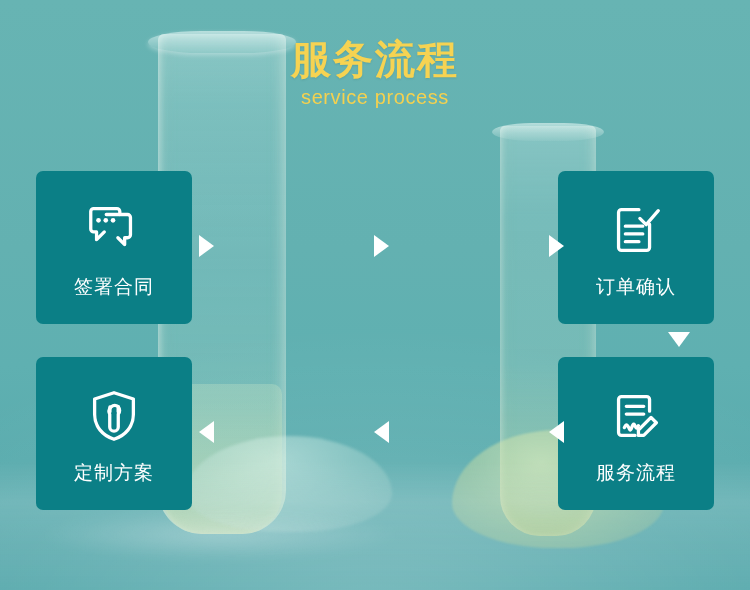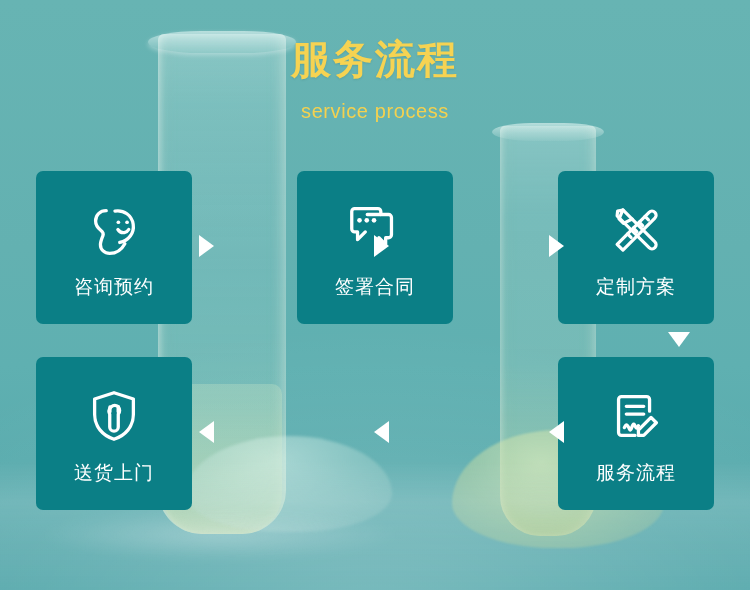--- a/index.html
+++ b/index.html
@@ -149,21 +149,21 @@
     font-size: 40px;
     font-weight: bold;
     letter-spacing: 2px;
     line-height: 1.05;
     text-shadow: 0 1px 2px rgba(40,90,90,0.18);
   }
   .heading-sub {
     color: #f4d14f;
     font-size: 20px;
     letter-spacing: 0.6px;
-    margin-top: 20px;
+    margin-top: 6px;
     line-height: 1.1;
   }
 
   
   .grid {
     position: absolute;
     left: 36px;
     top: 171px;
     width: 678px;
     z-index: 5;
@@ -252,77 +252,62 @@
 
   <div class="heading">
     <div class="heading-title">服务流程</div>
     <div class="heading-sub">service process</div>
   </div>
 
   <div class="grid">
 
     <div class="row">
 
-      <div class="card">
-        <div class="card-icon">
-          <svg width="62" height="62" viewBox="0 0 64 64" fill="none" stroke="#ffffff" stroke-width="3.4" stroke-linecap="round" stroke-linejoin="round">
-            <path d="M24 12c-6.5 0-11 4.6-11 10.6 0 4.4 2.4 7.2 5.3 9.6 2.3 1.9 3.2 3.4 2.3 5.6-1.3 3.2-2.6 6.2-2.6 9.3 0 5.1 4.1 9.1 9.6 9.1 7.4 0 12.8-4.9 15.6-10"></path>
-            <path d="M33 12.4c9.2-1.5 17.4 4.6 18.8 13.6 1.4 9-4.8 17.4-13.9 18.9"></path>
-            <circle cx="36.5" cy="24" r="1.9" fill="#ffffff" stroke="none"></circle>
-            <circle cx="45.5" cy="24" r="1.9" fill="#ffffff" stroke="none"></circle>
-            <path d="M36 31.5c1.6 2.4 4 3.6 6.6 3.2 2-.3 3.6-1.5 4.6-3.2"></path>
-          </svg>
-        </div>
-        <div class="card-label">咨询预约</div>
-      </div>
 
       <div class="card">
         <div class="card-icon">
           <svg width="62" height="62" viewBox="0 0 64 64" fill="none" stroke="#ffffff" stroke-width="3.4" stroke-linecap="round" stroke-linejoin="round">
             <path d="M24 16h22a3 3 0 0 1 3 3v18a3 3 0 0 1-3 3h-3v7l-7-7"></path>
             <path d="M38 16V13a3 3 0 0 0-3-3H11a3 3 0 0 0-3 3v18a3 3 0 0 0 3 3h3v8l8-8"></path>
             <circle cx="16" cy="22" r="2.4" fill="#ffffff" stroke="none"></circle>
             <circle cx="23.5" cy="22" r="2.4" fill="#ffffff" stroke="none"></circle>
             <circle cx="31" cy="22" r="2.4" fill="#ffffff" stroke="none"></circle>
           </svg>
         </div>
         <div class="card-label">签署合同</div>
       </div>
 
+
       <div class="card">
         <div class="card-icon">
-          <svg width="62" height="62" viewBox="0 0 64 64" fill="none" stroke="#ffffff" stroke-width="3.3" stroke-linecap="round" stroke-linejoin="round">
-
-            <path d="M13 12.5l5.5-1.2 33 33a4.2 4.2 0 0 1-6 6l-33-33z"></path>
-            <path d="M18.5 11.3l-4 9.2 4.6 4.6 9-4.4"></path>
-
-            <path d="M45.5 13.8a4.2 4.2 0 0 1 6 6l-33 33-6-6 33-33z"></path>
-            <path d="M41.3 18l3.6 3.6M35.3 24l3.6 3.6M29.3 30l3.6 3.6M23.3 36l3.6 3.6"></path>
+          <svg width="62" height="62" viewBox="0 0 64 64" fill="none" stroke="#ffffff" stroke-width="3.4" stroke-linecap="round" stroke-linejoin="round">
+            <path d="M46 26v24a3 3 0 0 1-3 3H17a3 3 0 0 1-3-3V14a3 3 0 0 1 3-3h18"></path>
+            <path d="M21 28h18M21 36h18M21 44h14"></path>
+            <path d="M36 20l6.5 6.5L55 12"></path>
           </svg>
         </div>
-        <div class="card-label">定制方案</div>
+        <div class="card-label">订单确认</div>
       </div>
-
 
       <div class="arrow arrow-right arrow-a"></div>
       <div class="arrow arrow-right arrow-b"></div>
       <div class="arrow arrow-right arrow-c"></div>
     </div>
 
     <div class="row">
 
       <div class="card">
         <div class="card-icon">
           <svg width="62" height="62" viewBox="0 0 64 64" fill="none" stroke="#ffffff" stroke-width="3.4" stroke-linecap="round" stroke-linejoin="round">
             <path d="M32 8L12 14.5v16C12 43 20.5 52.4 32 56c11.5-3.6 20-13 20-25.5v-16L32 8z"></path>
             <path d="M36.4 22.4a6 6 0 0 0-8.8 7.7v13.2a4.4 4.4 0 0 0 8.8 0V30.1a6 6 0 0 0 0-7.7"></path>
             <path d="M27.8 22.6v5.1M36.3 22.6v5.1"></path>
           </svg>
         </div>
-        <div class="card-label">送货上门</div>
+        <div class="card-label">定制方案</div>
       </div>
 
 
 
       <div class="card">
         <div class="card-icon">
           <svg width="62" height="62" viewBox="0 0 64 64" fill="none" stroke="#ffffff" stroke-width="3.4" stroke-linecap="round" stroke-linejoin="round">
             <path d="M46 27V15a3 3 0 0 0-3-3H17a3 3 0 0 0-3 3v34a3 3 0 0 0 3 3h14"></path>
             <path d="M22 22h18M22 30h18"></path>
             <path d="M20 44c2.5-6 4-1 5.5 2 1.4 2.8 3-8 4.8-5 1.4 2.4 2.2 6 4.2 1"></path>

